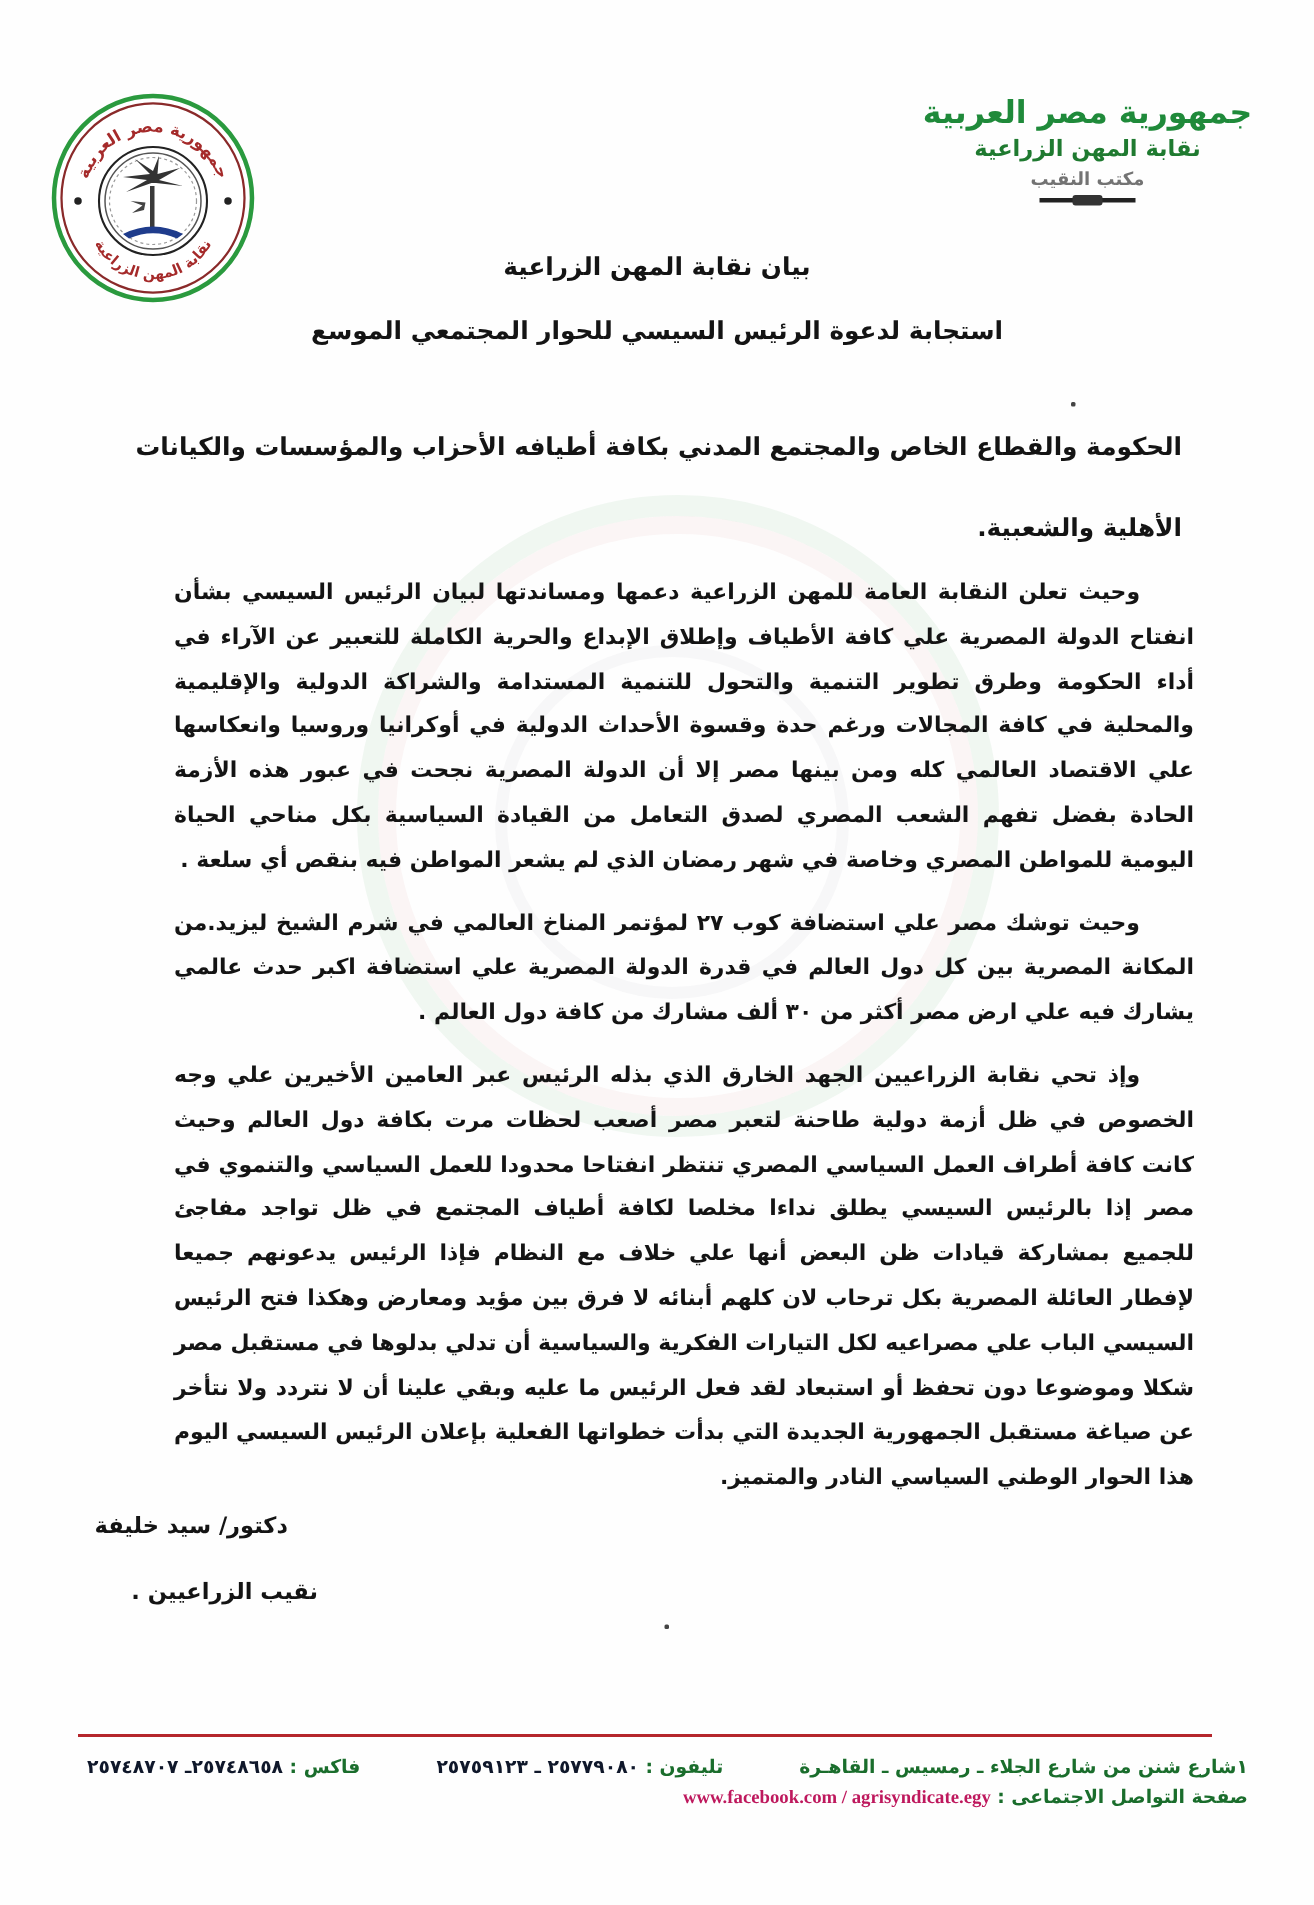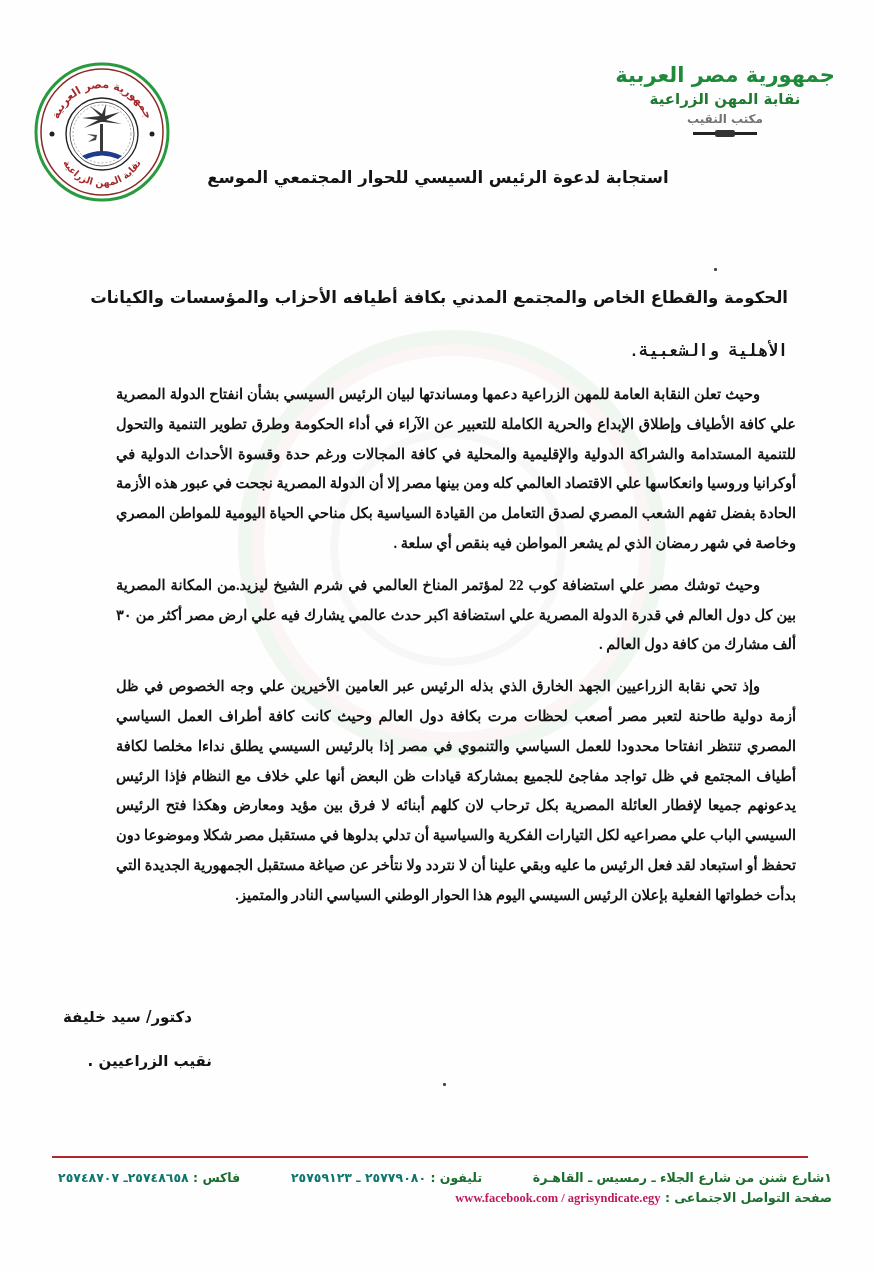--- a/index.html
+++ b/index.html
@@ -44,40 +44,40 @@
     position: absolute; left: 34px; top: 62px; width: 136px; height: 140px;
   }
 
   
   .headings { position: absolute; left: 60px; right: 60px; top: 165px; text-align: center; direction: rtl; }
   .h-line { font-weight: bold; font-size: 16.5px; line-height: 26px; margin-bottom: 17px; }
   .h-wide {
     position: absolute; right: 88px; width: 700px; top: 285px;
     direction: rtl; text-align: right; font-weight: bold; font-size: 16.5px; line-height: 26px;
   }
-  .h-wide .l2 { margin-top: 28px; font-family: Liberation Mono, monospace; }
+  .h-wide .l2 { margin-top: 28px; }
 
   
   .body-text {
     position: absolute; right: 80px; width: 680px; top: 380px;
     direction: rtl; text-align: justify; text-align-last: right;
     font-weight: bold; font-size: 14.6px; line-height: 29.8px;
   }
-  .para { margin: 0; text-indent: 36px; font-family: Liberation Serif, serif; }
+  .para { margin: 0; text-indent: 36px; }
   .para + .para { margin-top: 12px; }
   .sig-name { position: absolute; right: 684px; top: 1008px; direction: rtl; font-weight: bold; font-size: 15px; white-space: nowrap; }
   .sig-title { position: absolute; right: 664px; top: 1052px; direction: rtl; font-weight: bold; font-size: 15px; white-space: nowrap; }
 
   
   .footer-rule { position: absolute; left: 52px; right: 68px; top: 1156px; height: 2px; background: #b5262c; }
   .footer { position: absolute; left: 58px; right: 44px; top: 1168px; direction: rtl; font-size: 12.5px; font-weight: bold; }
   .f-row { display: flex; justify-content: space-between; white-space: nowrap; line-height: 20px; }
   .f-row1 { color: #1a6d2c; }
   .f-row2 { color: #1a6d2c; }
-  .f-row .num { color: #0f766e; }
+  .f-row .num { color: #0f172a; }
   .f-url { color: #be185d; font-family: Liberation Serif, serif; direction: ltr; unicode-bidi: embed; }
 
   .stray-dot { position: absolute; width: 3px; height: 3px; background: #444; border-radius: 1px; }
 </style>
 </head>
 <body>
 
 <div class="page">
 
   <div class="watermark"></div>
@@ -113,30 +113,31 @@
   </div>
 
   <div class="letterhead">
     <div class="lh-country">جمهورية مصر العربية</div>
     <div class="lh-syndicate">نقابة المهن الزراعية</div>
     <div class="lh-office">مكتب النقيب</div>
     <div class="lh-rule"></div>
   </div>
 
   <div class="headings">
+    <div class="h-line">بيان نقابة المهن الزراعية</div>
     <div class="h-line">استجابة لدعوة الرئيس السيسي للحوار المجتمعي الموسع</div>
   </div>
   <div class="h-wide">
     <div>الحكومة والقطاع الخاص والمجتمع المدني بكافة أطيافه الأحزاب والمؤسسات والكيانات</div>
     <div class="l2">الأهلية والشعبية.</div>
   </div>
 
   <div class="body-text">
     <p class="para">وحيث تعلن النقابة العامة للمهن الزراعية دعمها ومساندتها لبيان الرئيس السيسي بشأن انفتاح الدولة المصرية علي كافة الأطياف وإطلاق الإبداع والحرية الكاملة للتعبير عن الآراء في أداء الحكومة وطرق تطوير التنمية والتحول للتنمية المستدامة والشراكة الدولية والإقليمية والمحلية في كافة المجالات ورغم حدة وقسوة الأحداث الدولية في أوكرانيا وروسيا وانعكاسها علي الاقتصاد العالمي كله ومن بينها مصر إلا أن الدولة المصرية نجحت في عبور هذه الأزمة الحادة بفضل تفهم الشعب المصري لصدق التعامل من القيادة السياسية بكل مناحي الحياة اليومية للمواطن المصري وخاصة في شهر رمضان الذي لم يشعر المواطن فيه بنقص أي سلعة .</p>
-    <p class="para">وحيث توشك مصر علي استضافة كوب 22 لمؤتمر المناخ العالمي في شرم الشيخ ليزيد.من المكانة المصرية بين كل دول العالم في قدرة الدولة المصرية علي استضافة اكبر حدث عالمي يشارك فيه علي ارض مصر أكثر من ٣٠ ألف مشارك من كافة دول العالم .</p>
+    <p class="para">وحيث توشك مصر علي استضافة كوب ٢٧ لمؤتمر المناخ العالمي في شرم الشيخ ليزيد.من المكانة المصرية بين كل دول العالم في قدرة الدولة المصرية علي استضافة اكبر حدث عالمي يشارك فيه علي ارض مصر أكثر من ٣٠ ألف مشارك من كافة دول العالم .</p>
     <p class="para">وإذ تحي نقابة الزراعيين الجهد الخارق الذي بذله الرئيس عبر العامين الأخيرين علي وجه الخصوص في ظل أزمة دولية طاحنة لتعبر مصر أصعب لحظات مرت بكافة دول العالم وحيث كانت كافة أطراف العمل السياسي المصري تنتظر انفتاحا محدودا للعمل السياسي والتنموي في مصر إذا بالرئيس السيسي يطلق نداءا مخلصا لكافة أطياف المجتمع في ظل تواجد مفاجئ للجميع بمشاركة قيادات ظن البعض أنها علي خلاف مع النظام فإذا الرئيس يدعونهم جميعا لإفطار العائلة المصرية بكل ترحاب لان كلهم أبنائه لا فرق بين مؤيد ومعارض وهكذا فتح الرئيس السيسي الباب علي مصراعيه لكل التيارات الفكرية والسياسية أن تدلي بدلوها في مستقبل مصر شكلا وموضوعا دون تحفظ أو استبعاد لقد فعل الرئيس ما عليه وبقي علينا أن لا نتردد ولا نتأخر عن صياغة مستقبل الجمهورية الجديدة التي بدأت خطواتها الفعلية بإعلان الرئيس السيسي اليوم هذا الحوار الوطني السياسي النادر والمتميز.</p>
   </div>
 
   <div class="sig-name">دكتور/ سيد خليفة</div>
   <div class="sig-title">نقيب الزراعيين .</div>
 
   <div class="stray-dot" style="left:714px; top:268px;"></div>
   <div class="stray-dot" style="left:443px; top:1083px;"></div>
 
   <div class="footer-rule"></div>

